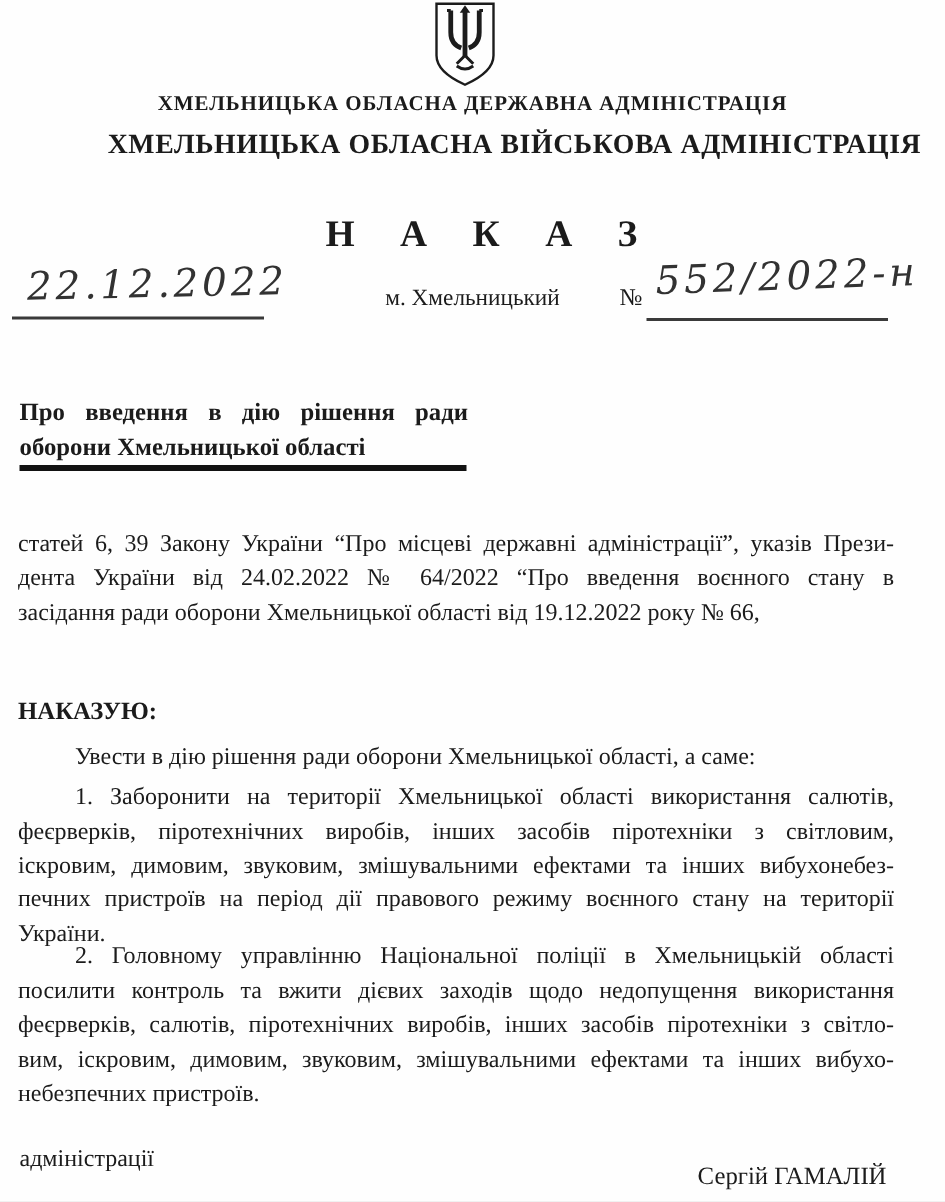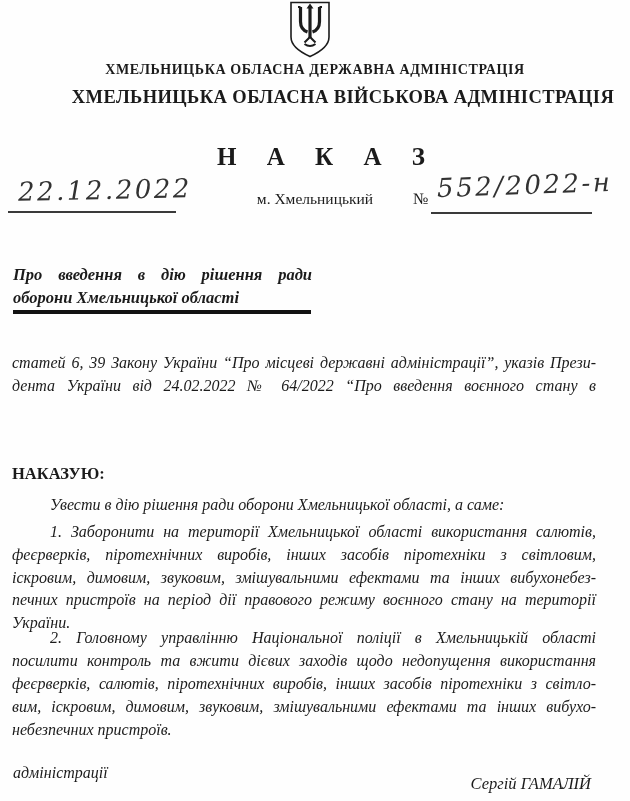--- a/index.html
+++ b/index.html
@@ -31,27 +31,27 @@
   .subject{left:13px;top:263px;width:299px;font-size:16.5px;font-weight:bold;line-height:23px;}
   .subject-bar{left:13px;top:310px;width:298px;height:3.5px;background:#121212;}
 
   .body-par{left:12px;width:584px;font-size:16px;line-height:23px;}
   .preamble{top:351px;}
   .decree-word{left:12px;top:464px;font-size:16.5px;font-weight:bold;}
   .intro{top:493px;}
   .item1{top:521px;line-height:22.8px;}
   .item2{top:626px;}
 
-  .tline{text-align:justify;text-align-last:justify;font-style:italic;}
+  .tline{text-align:justify;text-align-last:justify;}
   .tline-last{text-align-last:left;}
   .indent-first .tline-first{text-indent:38px;}
 
   .sig-pos{left:13px;top:762px;font-size:16px;line-height:21px;}
   .sig-pos .tline{text-align:left;text-align-last:left;}
-  .sig-name{right:39px;top:774px;font-size:16.5px;font-style:italic;}
+  .sig-name{right:39px;top:774px;font-size:16.5px;}
 
   .emblem{left:288px;top:1px;width:44px;height:57px;}
 </style>
 </head>
 <body>
 
 <div class="page">
 
   <div class="abs emblem">
     <svg viewBox="0 0 44 57" width="44" height="57" aria-hidden="true">
@@ -86,20 +86,21 @@
 
   <div class="abs subject">
       <div class="tline tline-first">Про введення в дію рішення ради</div>
       <div class="tline tline-last">оборони Хмельницької області</div>
     </div>
   <div class="abs subject-bar"></div>
 
   <div class="abs body-par preamble indent-first">
       <div class="tline">статей 6, 39 Закону України “Про місцеві державні адміністрації”, указів Прези-</div>
       <div class="tline">дента України від 24.02.2022 № 64/2022 “Про введення воєнного стану в</div>
+      <div class="tline tline-last">засідання ради оборони Хмельницької області від 19.12.2022 року № 66,</div>
     </div>
 
   <div class="abs decree-word">НАКАЗУЮ:</div>
 
   <div class="abs body-par intro indent-first">
       <div class="tline tline-first tline-last">Увести в дію рішення ради оборони Хмельницької області, а саме:</div>
     </div>
 
   <div class="abs body-par item1 indent-first">
       <div class="tline tline-first">1. Заборонити на території Хмельницької області використання салютів,</div>

